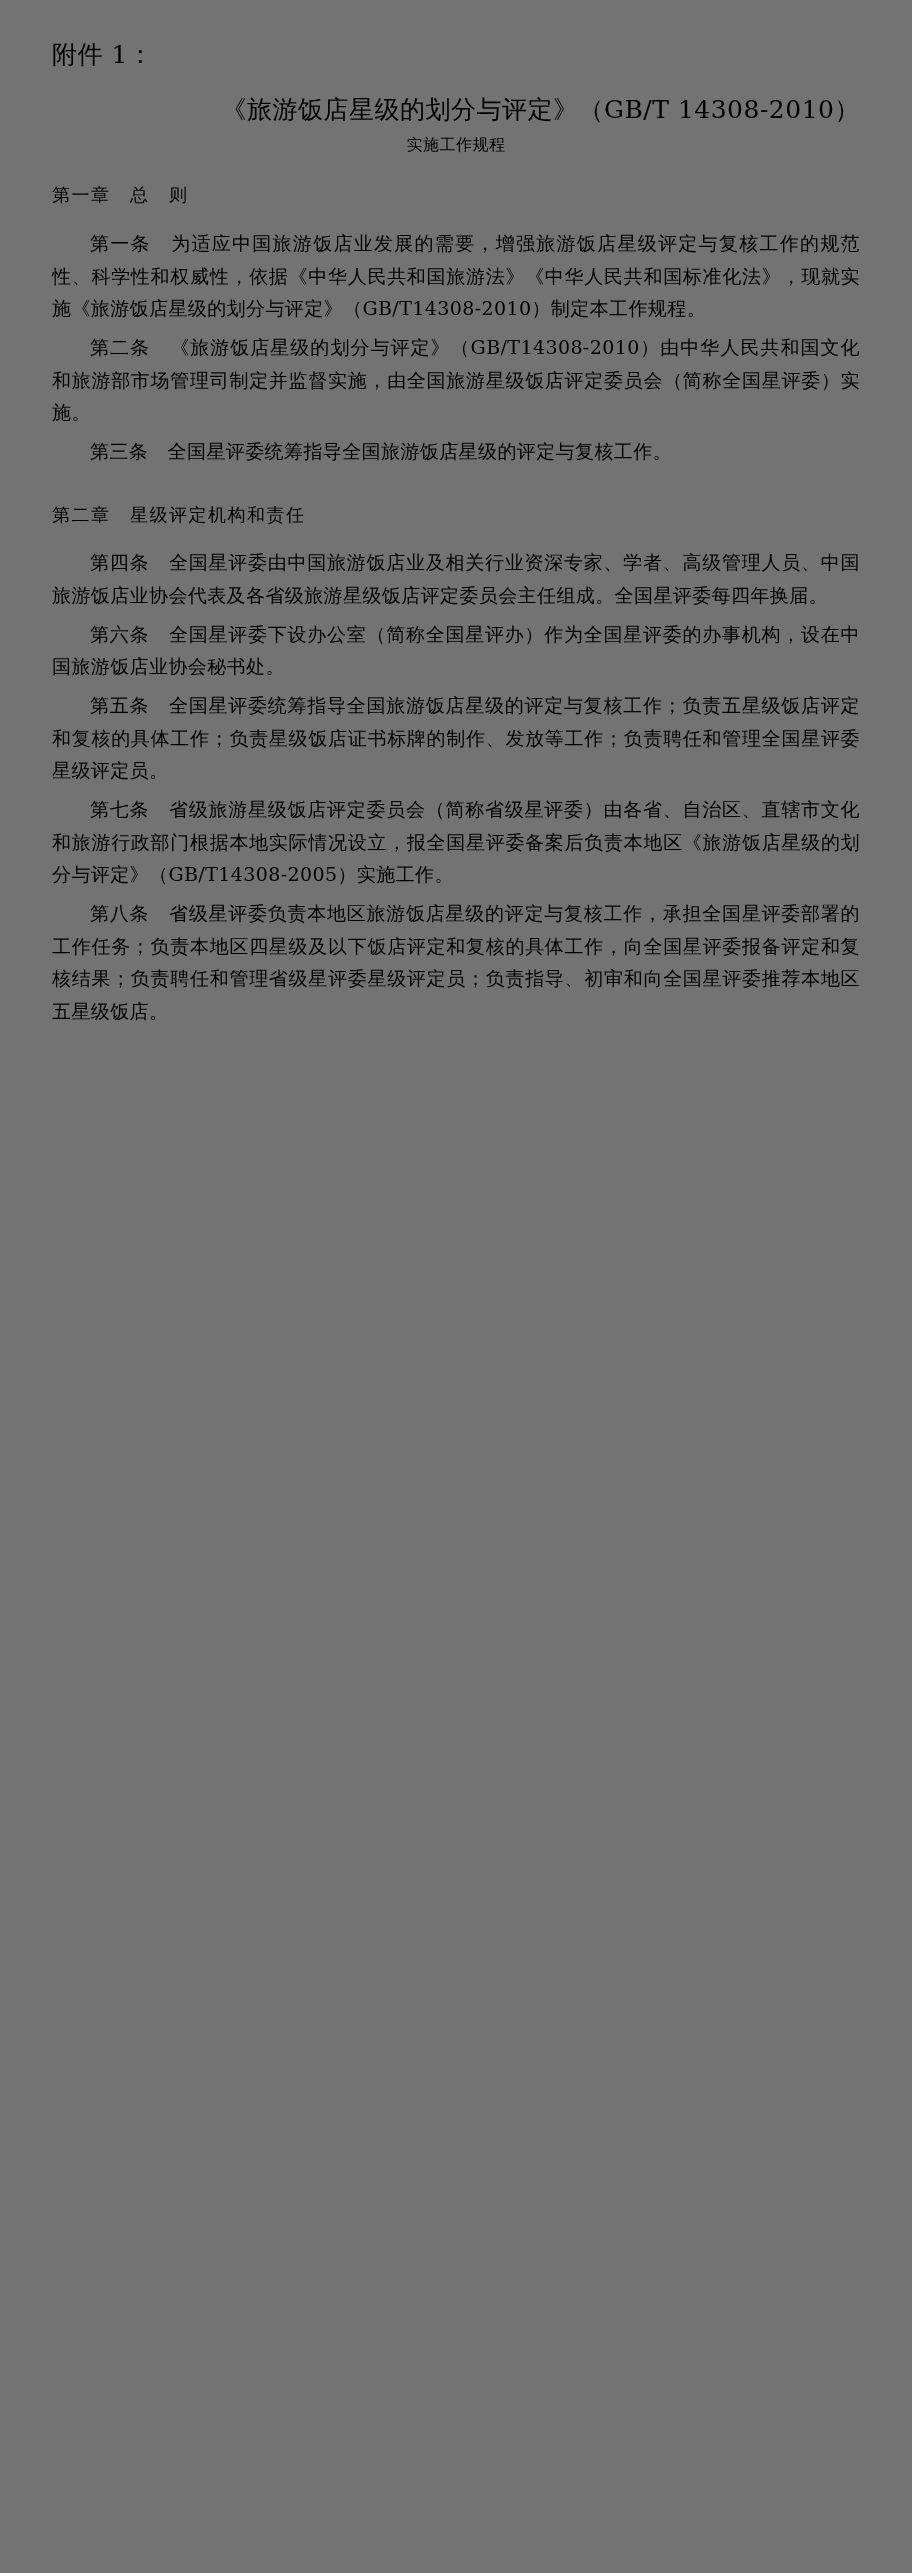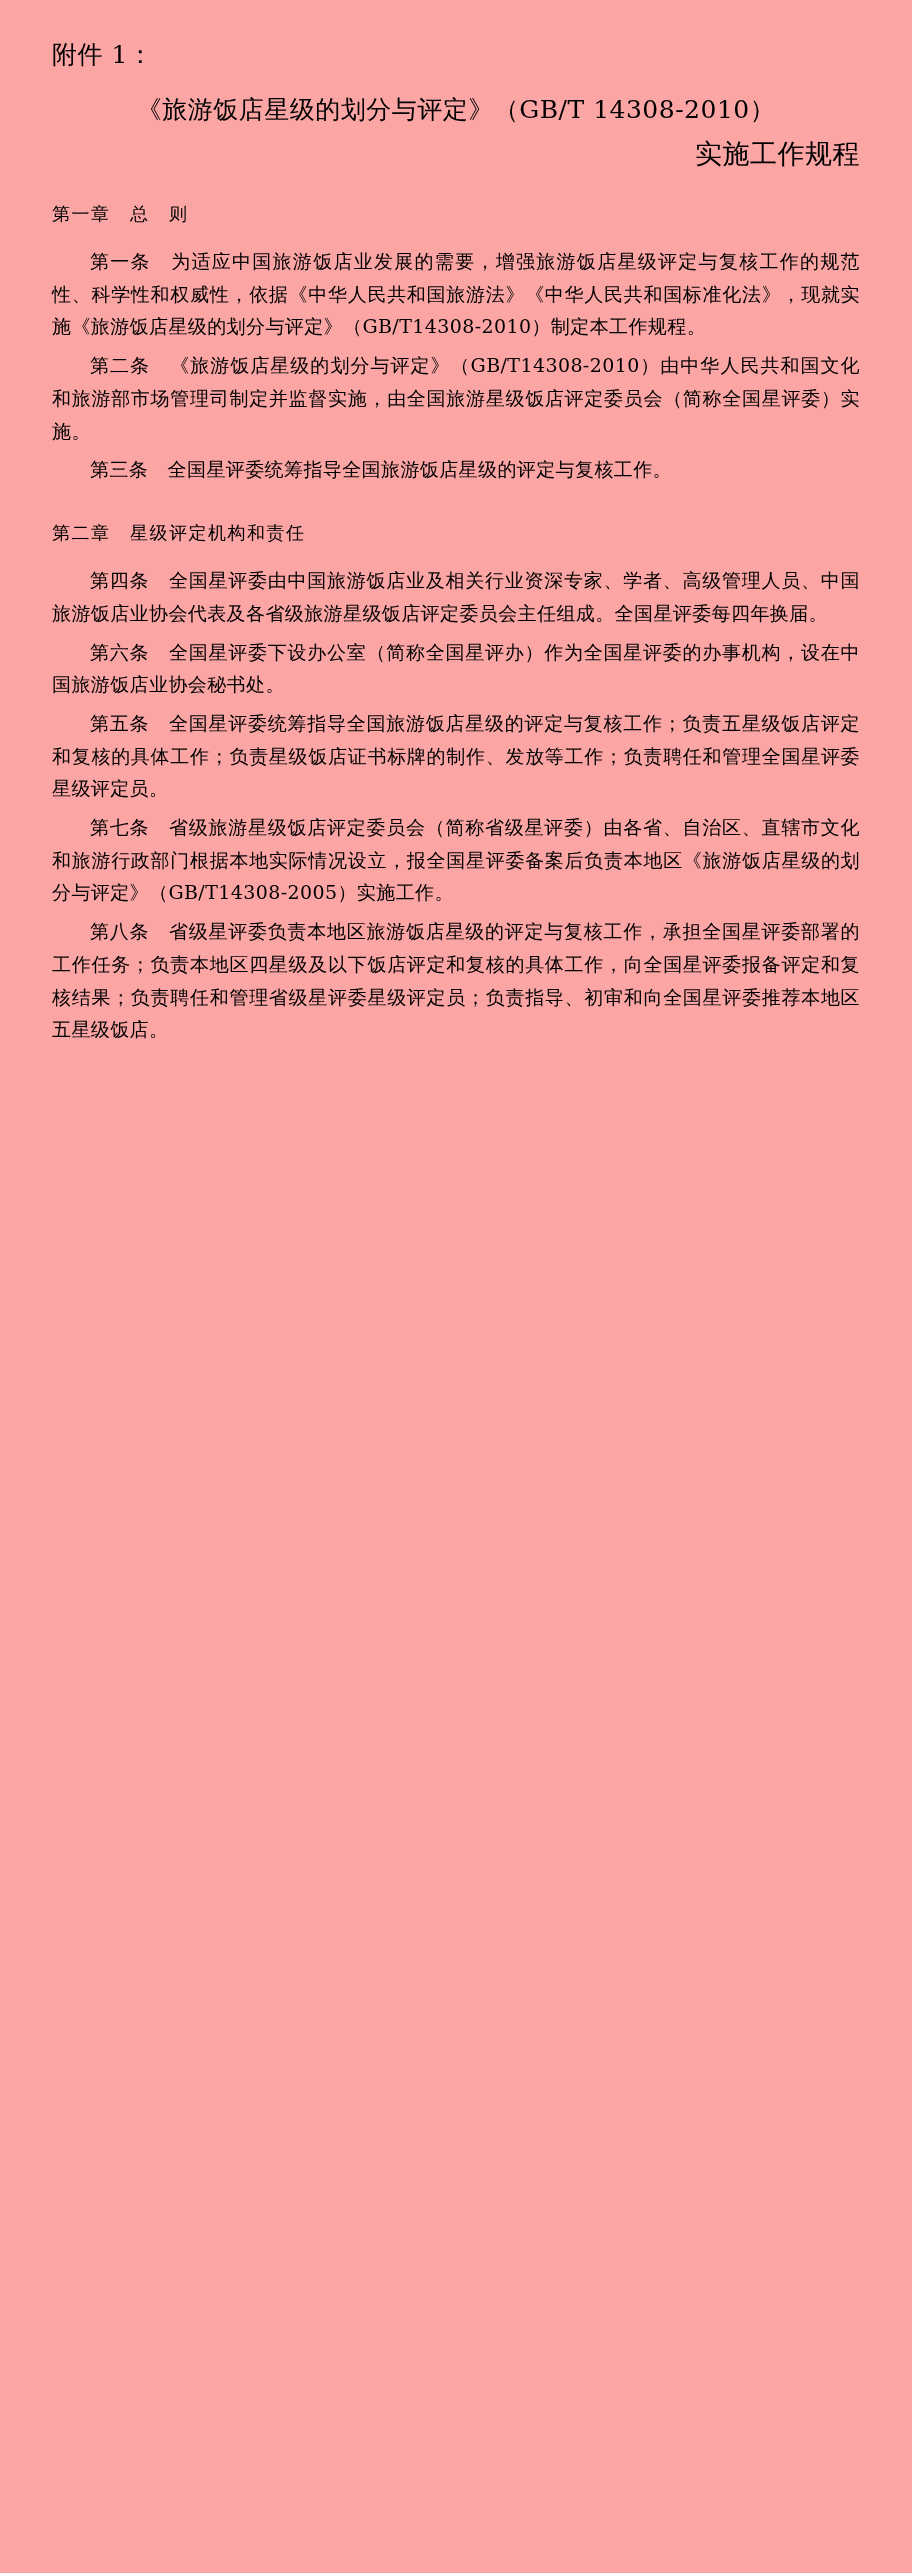--- a/index.html
+++ b/index.html
@@ -11,39 +11,39 @@
     width: 912px;
     min-height: 2573px;
     font-family: "DejaVu Serif", "Liberation Serif", serif;
     color: #000000;
   }
   .page {
     width: 912px;
     min-height: 2573px;
     box-sizing: border-box;
     padding: 36px 52px 40px 52px;
-    background: #fca5a5;
+    background: #737373;
   }
   .attachment-label {
     font-size: 25px;
     line-height: 1.55;
     margin: 0 0 14px 0;
     letter-spacing: 0.5px;
   }
   .doc-title {
     font-size: 25px;
     line-height: 1.65;
-    text-align: center;
+    text-align: right;
     margin: 0 0 2px 0;
     letter-spacing: 0.5px;
   }
   .doc-title-2 {
-    font-size: 27px;
+    font-size: 16px;
     line-height: 1.65;
-    text-align: right;
+    text-align: center;
     margin: 0 0 22px 0;
     letter-spacing: 0.5px;
   }
   .chapter-heading {
     font-size: 18px;
     line-height: 1.7;
     margin: 16px 0 16px 0;
     letter-spacing: 1.5px;
   }
   .para {

